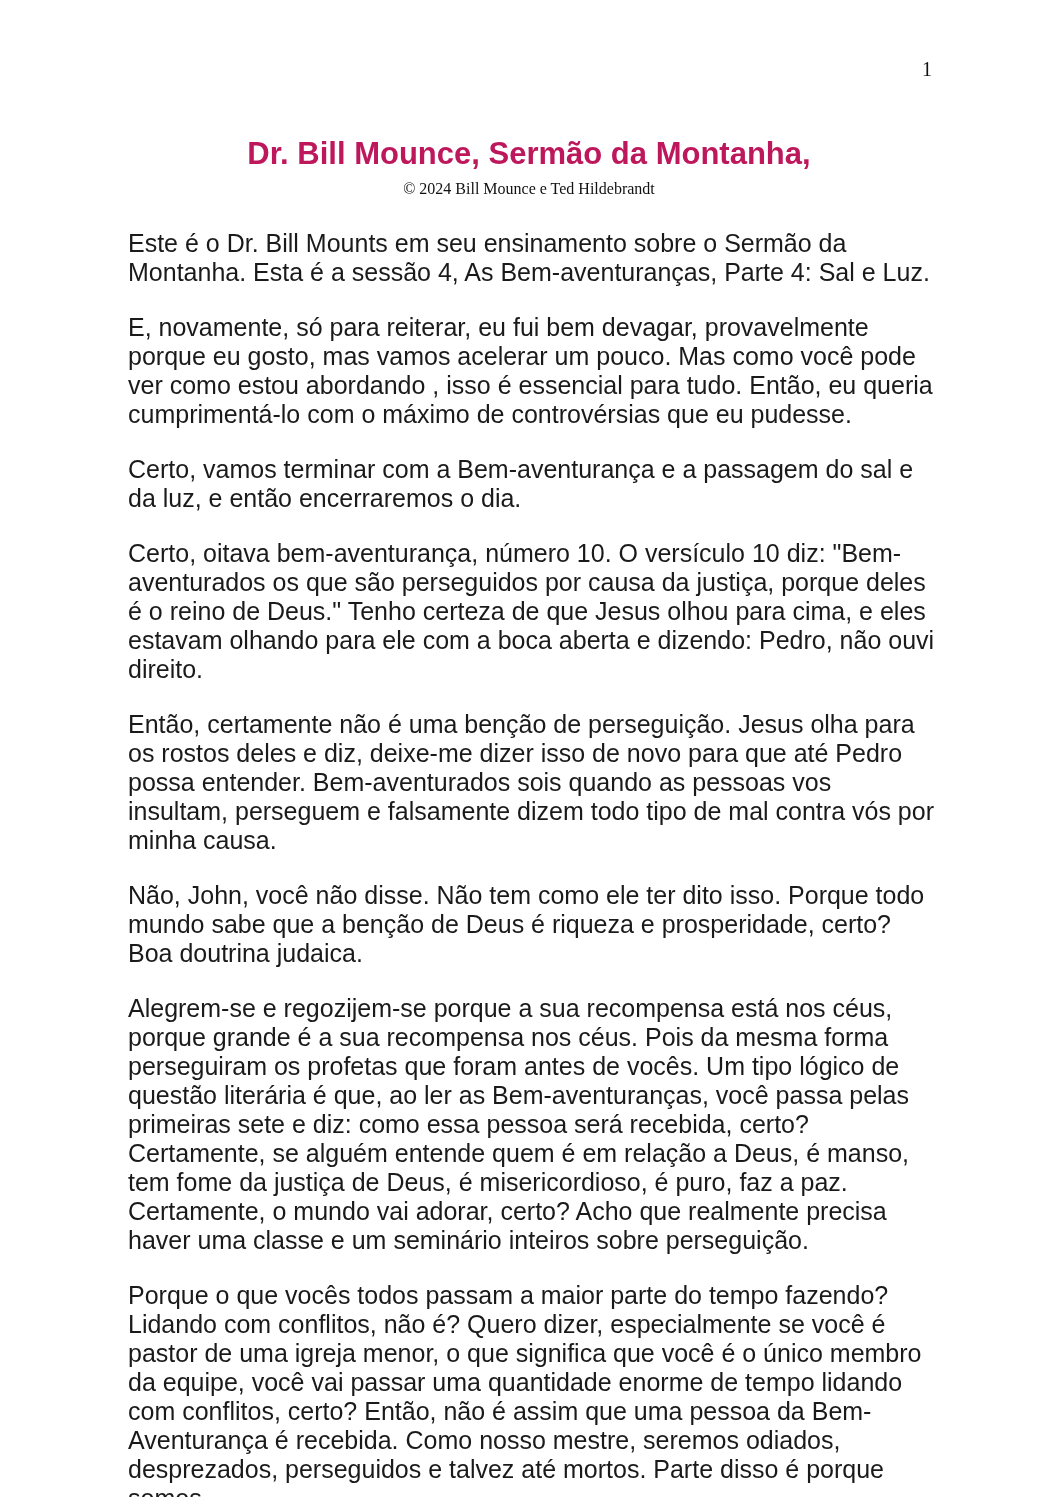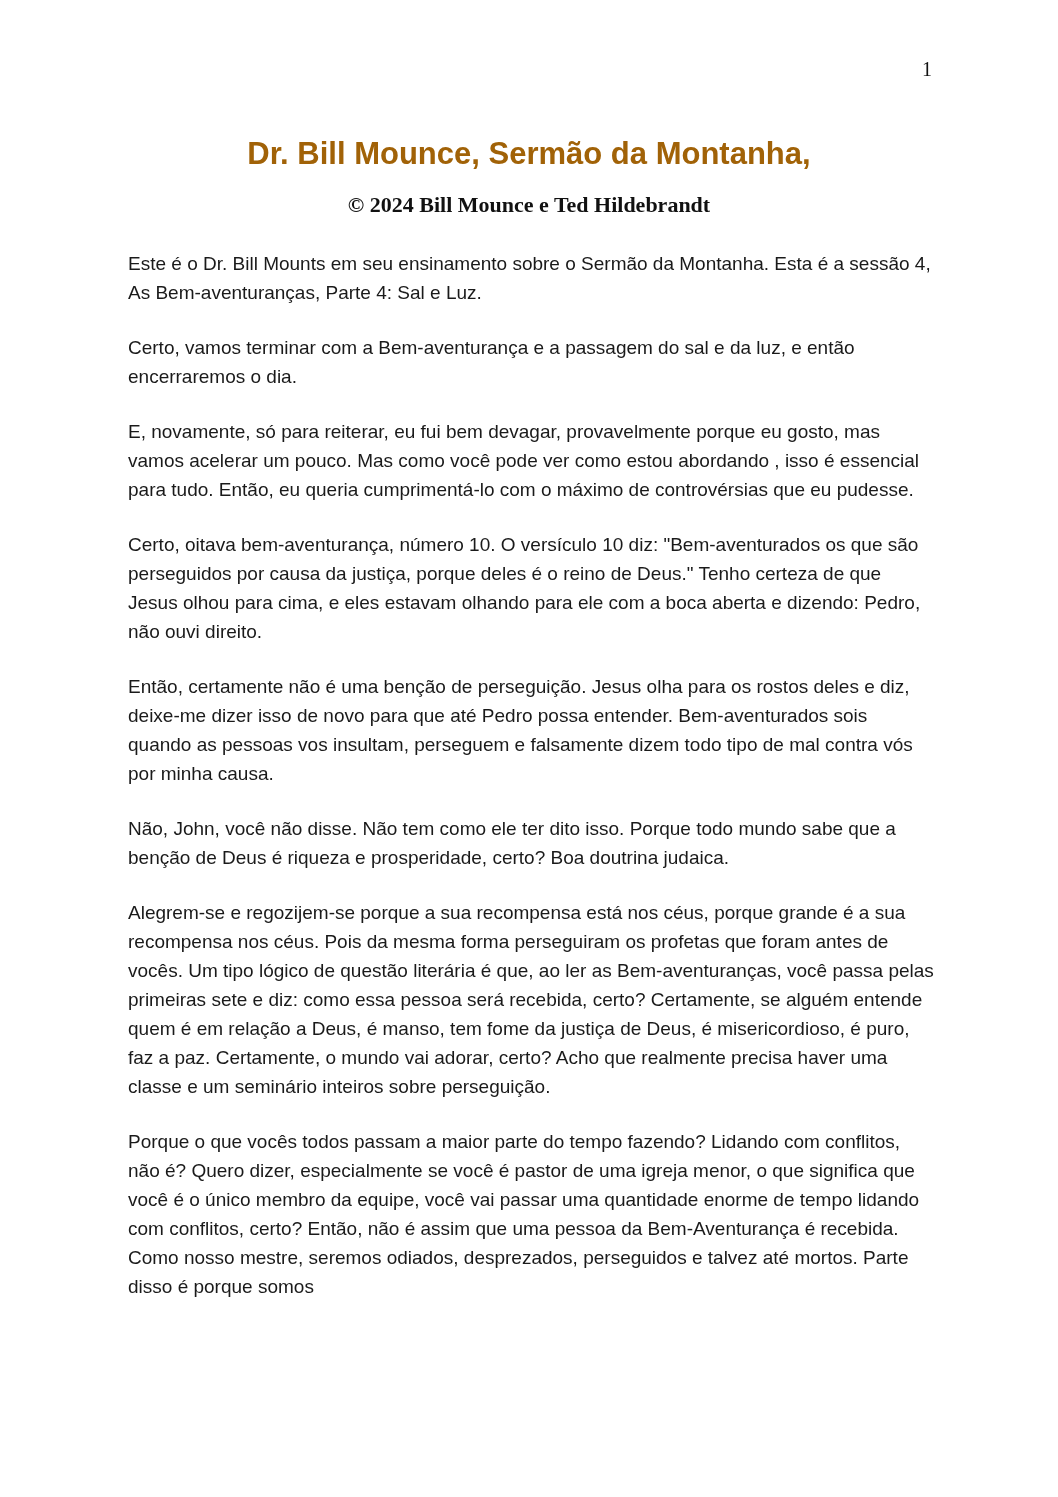--- a/index.html
+++ b/index.html
@@ -21,36 +21,35 @@
     font-size: 20px;
     color: #111111;
   }
   .title {
     margin: 130px 60px 0 60px;
     text-align: center;
     font-family: "Liberation Sans", sans-serif;
     font-weight: 700;
     font-size: 31px;
     line-height: 47px;
-    color: #a16207;
+    color: #be185d;
   }
   .copyright {
-    margin-top: 15px;
+    margin-top: 3px;
     text-align: center;
     font-family: "Liberation Serif", serif;
-    font-size: 22px;
+    font-size: 16px;
     color: #111111;
-    font-weight: bold;
   }
   .body-text {
     margin: 31px 123px 0 128px;
   }
   .body-text p {
     font-family: "Liberation Sans", sans-serif;
-    font-size: 19px;
+    font-size: 25px;
     line-height: 29px;
     color: #1a1a1a;
     margin: 0 0 26px 0;
     text-align: left;
   }
 </style>
 </head>
 <body>
 
 <div class="page">
@@ -58,22 +57,22 @@
   <div class="page-number">1</div>
 
   <h1 class="title">
     <span>Dr. Bill Mounce, Sermão da Montanha,</span><br>
   </h1>
 
   <div class="copyright">© 2024 Bill Mounce e Ted Hildebrandt</div>
 
   <div class="body-text">
     <p>Este é o Dr. Bill Mounts em seu ensinamento sobre o Sermão da Montanha. Esta é a sessão 4, As Bem-aventuranças, Parte 4: Sal e Luz.</p>
+    <p>E, novamente, só para reiterar, eu fui bem devagar, provavelmente porque eu gosto, mas vamos acelerar um pouco. Mas como você pode ver como estou abordando , isso é essencial para tudo. Então, eu queria cumprimentá-lo com o máximo de controvérsias que eu pudesse.</p>
     <p>Certo, vamos terminar com a Bem-aventurança e a passagem do sal e da luz, e então encerraremos o dia.</p>
-    <p>E, novamente, só para reiterar, eu fui bem devagar, provavelmente porque eu gosto, mas vamos acelerar um pouco. Mas como você pode ver como estou abordando , isso é essencial para tudo. Então, eu queria cumprimentá-lo com o máximo de controvérsias que eu pudesse.</p>
     <p>Certo, oitava bem-aventurança, número 10. O versículo 10 diz: "Bem-aventurados os que são perseguidos por causa da justiça, porque deles é o reino de Deus." Tenho certeza de que Jesus olhou para cima, e eles estavam olhando para ele com a boca aberta e dizendo: Pedro, não ouvi direito.</p>
     <p>Então, certamente não é uma benção de perseguição. Jesus olha para os rostos deles e diz, deixe-me dizer isso de novo para que até Pedro possa entender. Bem-aventurados sois quando as pessoas vos insultam, perseguem e falsamente dizem todo tipo de mal contra vós por minha causa.</p>
     <p>Não, John, você não disse. Não tem como ele ter dito isso. Porque todo mundo sabe que a benção de Deus é riqueza e prosperidade, certo? Boa doutrina judaica.</p>
     <p>Alegrem-se e regozijem-se porque a sua recompensa está nos céus, porque grande é a sua recompensa nos céus. Pois da mesma forma perseguiram os profetas que foram antes de vocês. Um tipo lógico de questão literária é que, ao ler as Bem-aventuranças, você passa pelas primeiras sete e diz: como essa pessoa será recebida, certo? Certamente, se alguém entende quem é em relação a Deus, é manso, tem fome da justiça de Deus, é misericordioso, é puro, faz a paz. Certamente, o mundo vai adorar, certo? Acho que realmente precisa haver uma classe e um seminário inteiros sobre perseguição.</p>
     <p>Porque o que vocês todos passam a maior parte do tempo fazendo? Lidando com conflitos, não é? Quero dizer, especialmente se você é pastor de uma igreja menor, o que significa que você é o único membro da equipe, você vai passar uma quantidade enorme de tempo lidando com conflitos, certo? Então, não é assim que uma pessoa da Bem-Aventurança é recebida. Como nosso mestre, seremos odiados, desprezados, perseguidos e talvez até mortos. Parte disso é porque somos</p>
   </div>
 
 </div>
 
 </body></html>

